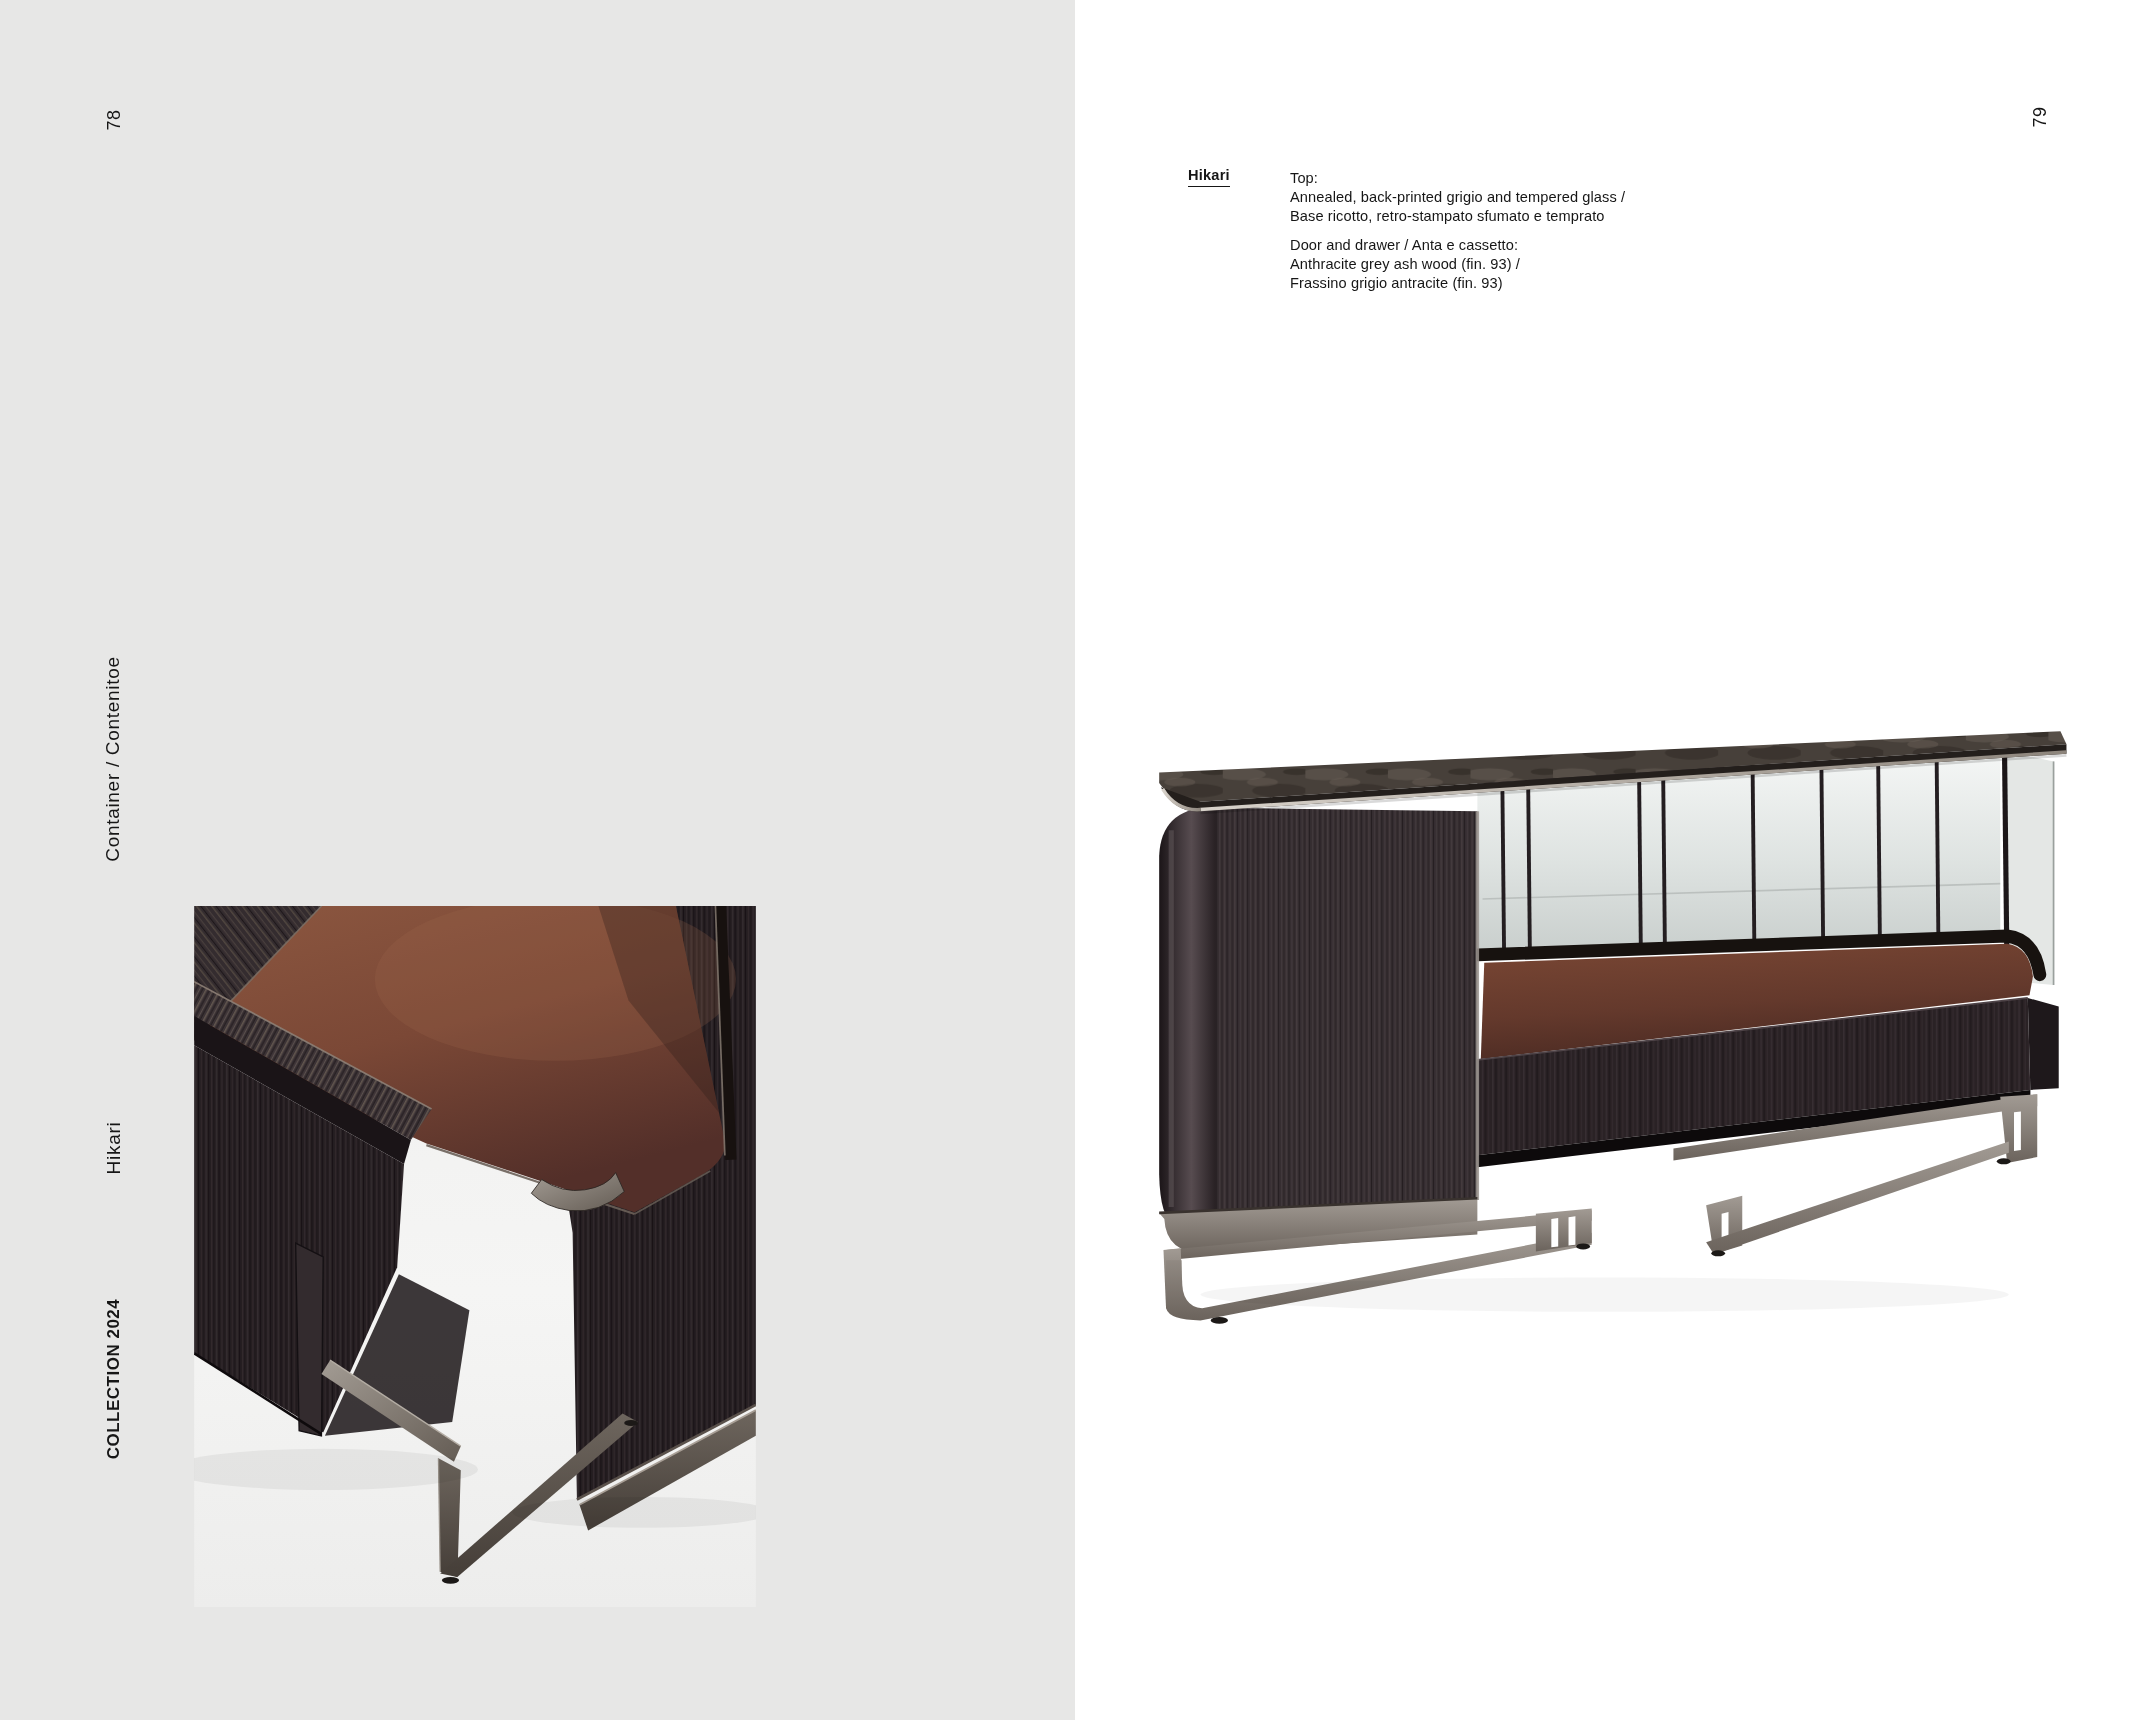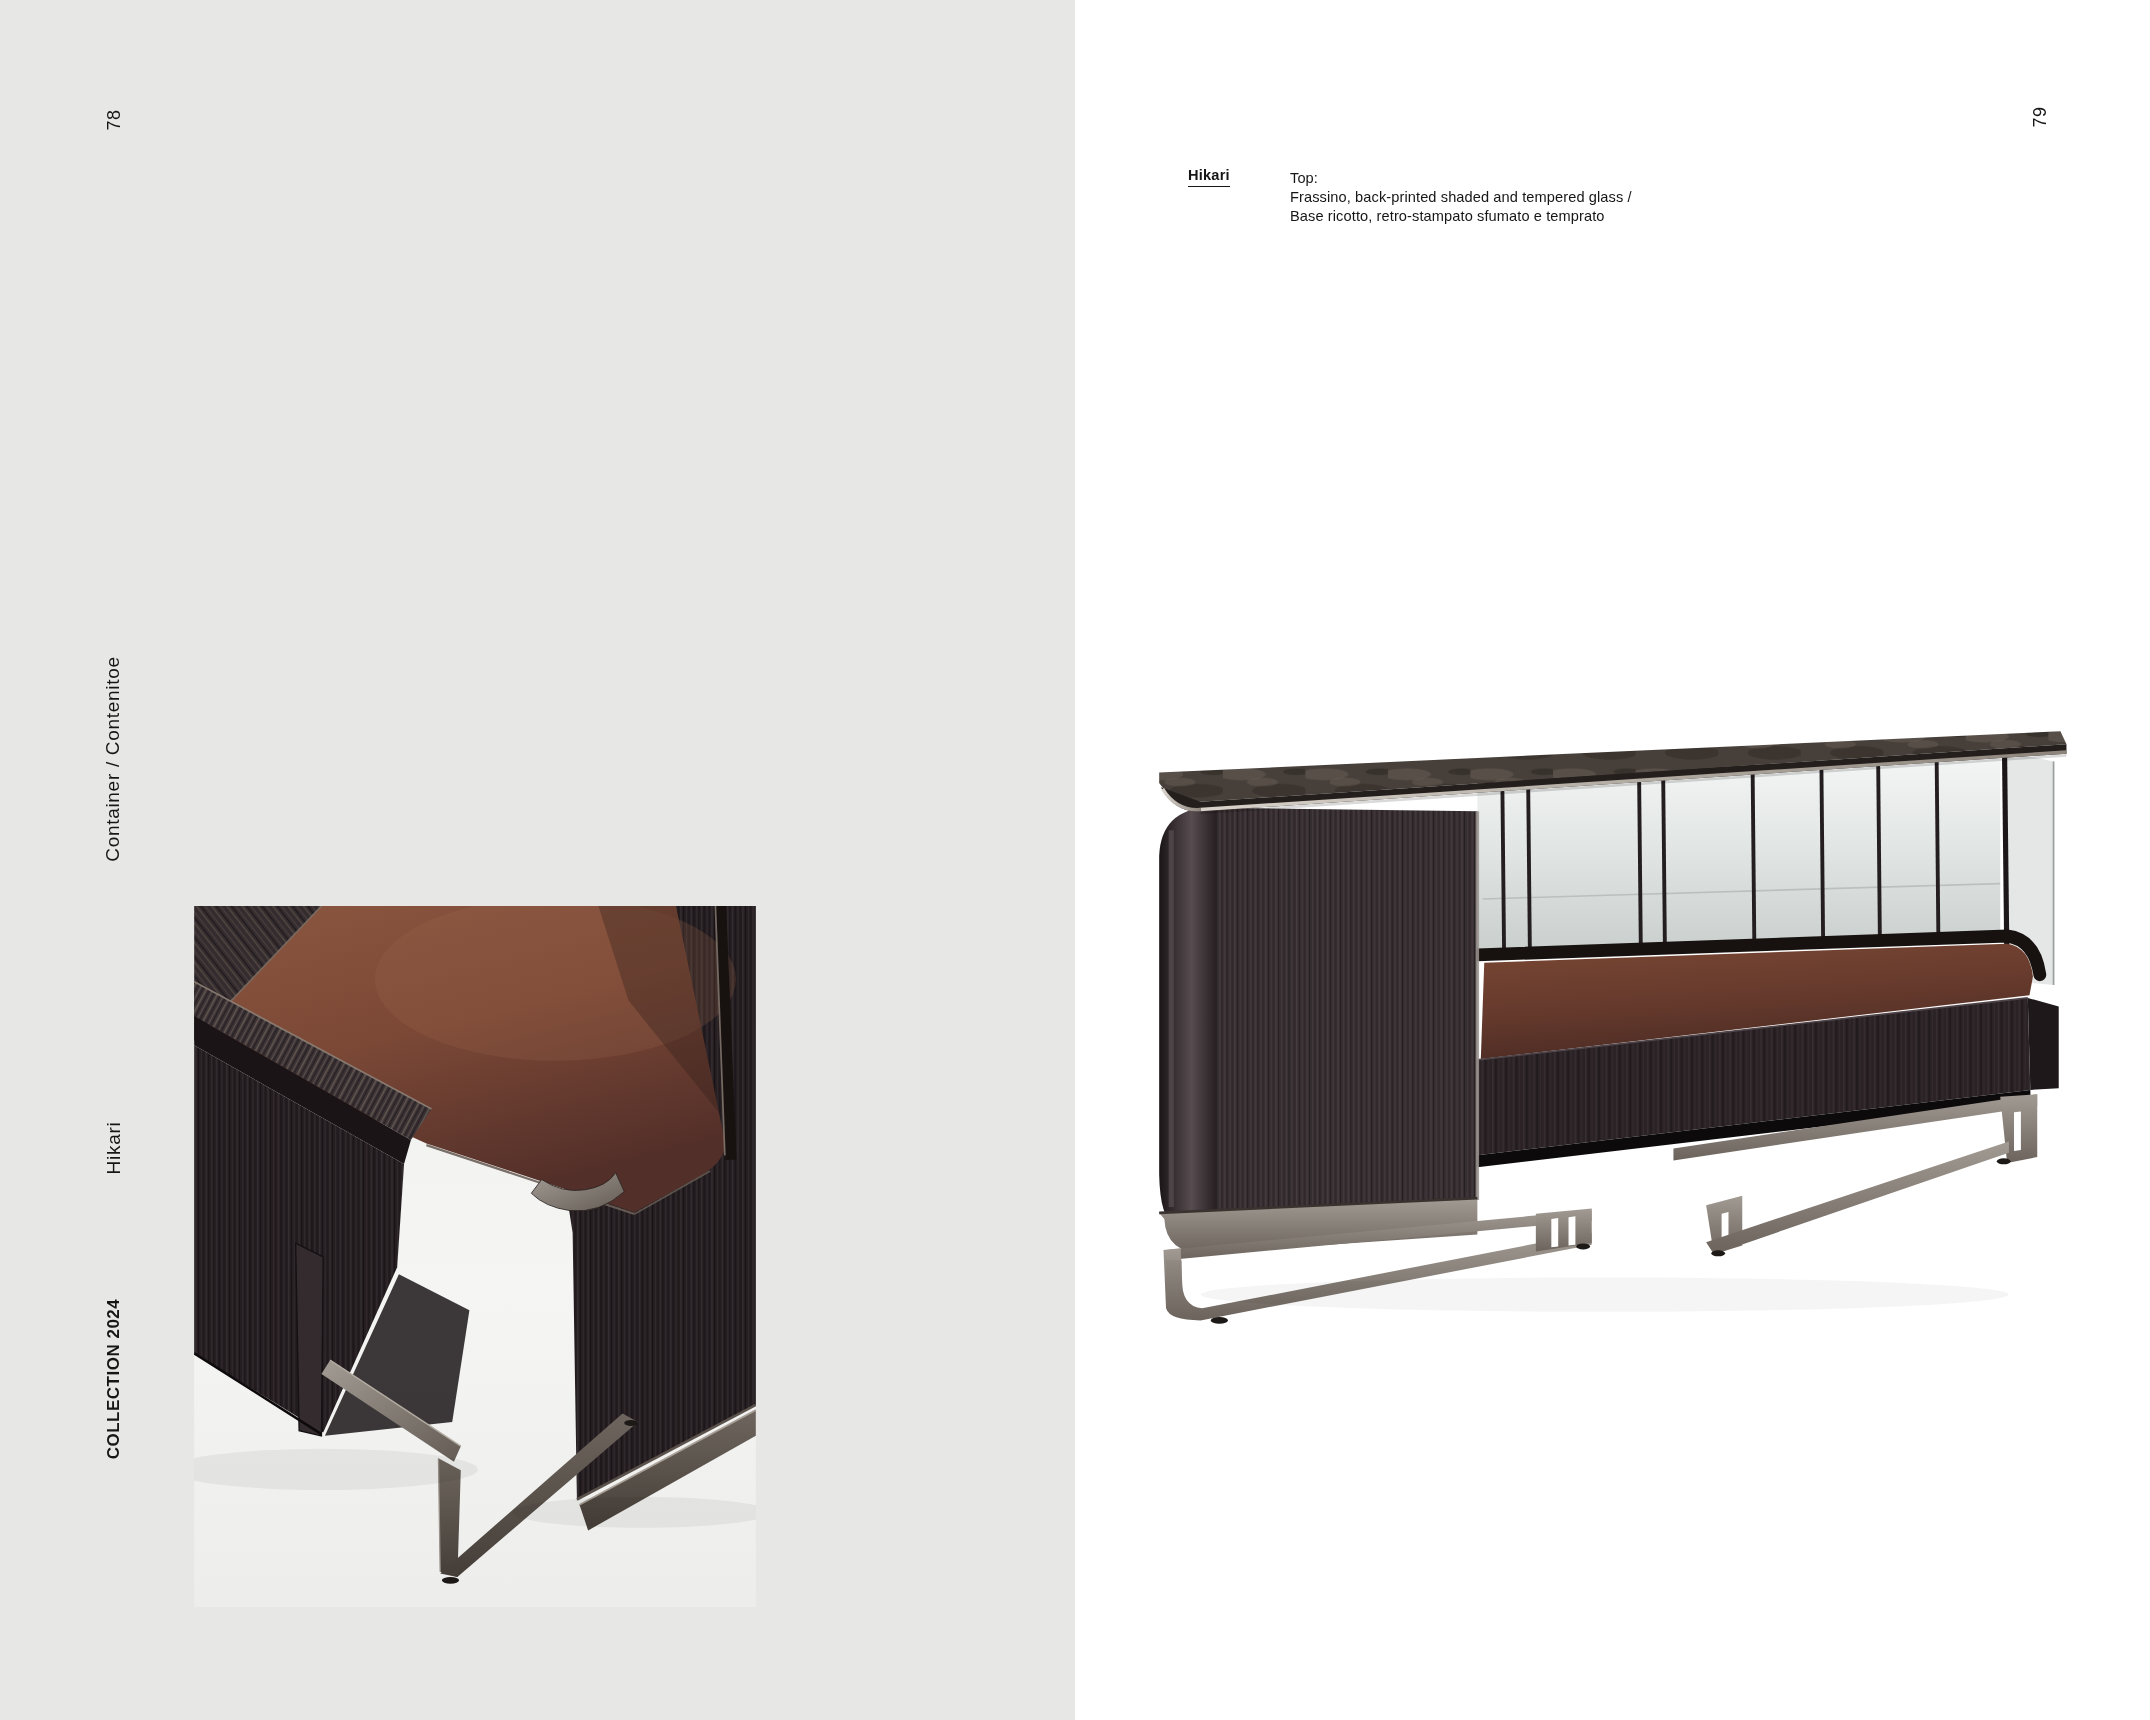--- a/index.html
+++ b/index.html
@@ -129,22 +129,27 @@
   </div>
 
   <div class="page-right">
     <div class="vtext v-num" style="left:965px;top:117px;">79</div>
 
     <div class="product-name" style="position:absolute;left:113px;top:167px;">Hikari</div>
 
     <div class="specs" style="left:215px;">
       <div class="para">
         <div>Top:</div>
-        <div>Frassino, back-printed shaded and tempered glass /</div>
+        <div>Annealed, back-printed grigio and tempered glass /</div>
         <div>Base ricotto, retro-stampato sfumato e temprato</div>
+      </div>
+      <div class="para">
+        <div>Door and drawer / Anta e cassetto:</div>
+        <div>Anthracite grey ash wood (fin. 93) /</div>
+        <div>Frassino grigio antracite (fin. 93)</div>
       </div>
     </div>
 
     <div class="photo" style="left:65px;top:727px;width:1011px;height:602px;">
       <svg width="1011" height="602" viewBox="0 0 1175 700" xmlns="http://www.w3.org/2000/svg">
         <defs>
           <linearGradient id="glassG" x1="0" y1="0" x2="0" y2="1">
             <stop offset="0" stop-color="#f4f6f5"></stop>
               <stop offset=".55" stop-color="#dde2e0"></stop>
             <stop offset="1" stop-color="#c7cdcb"></stop>

